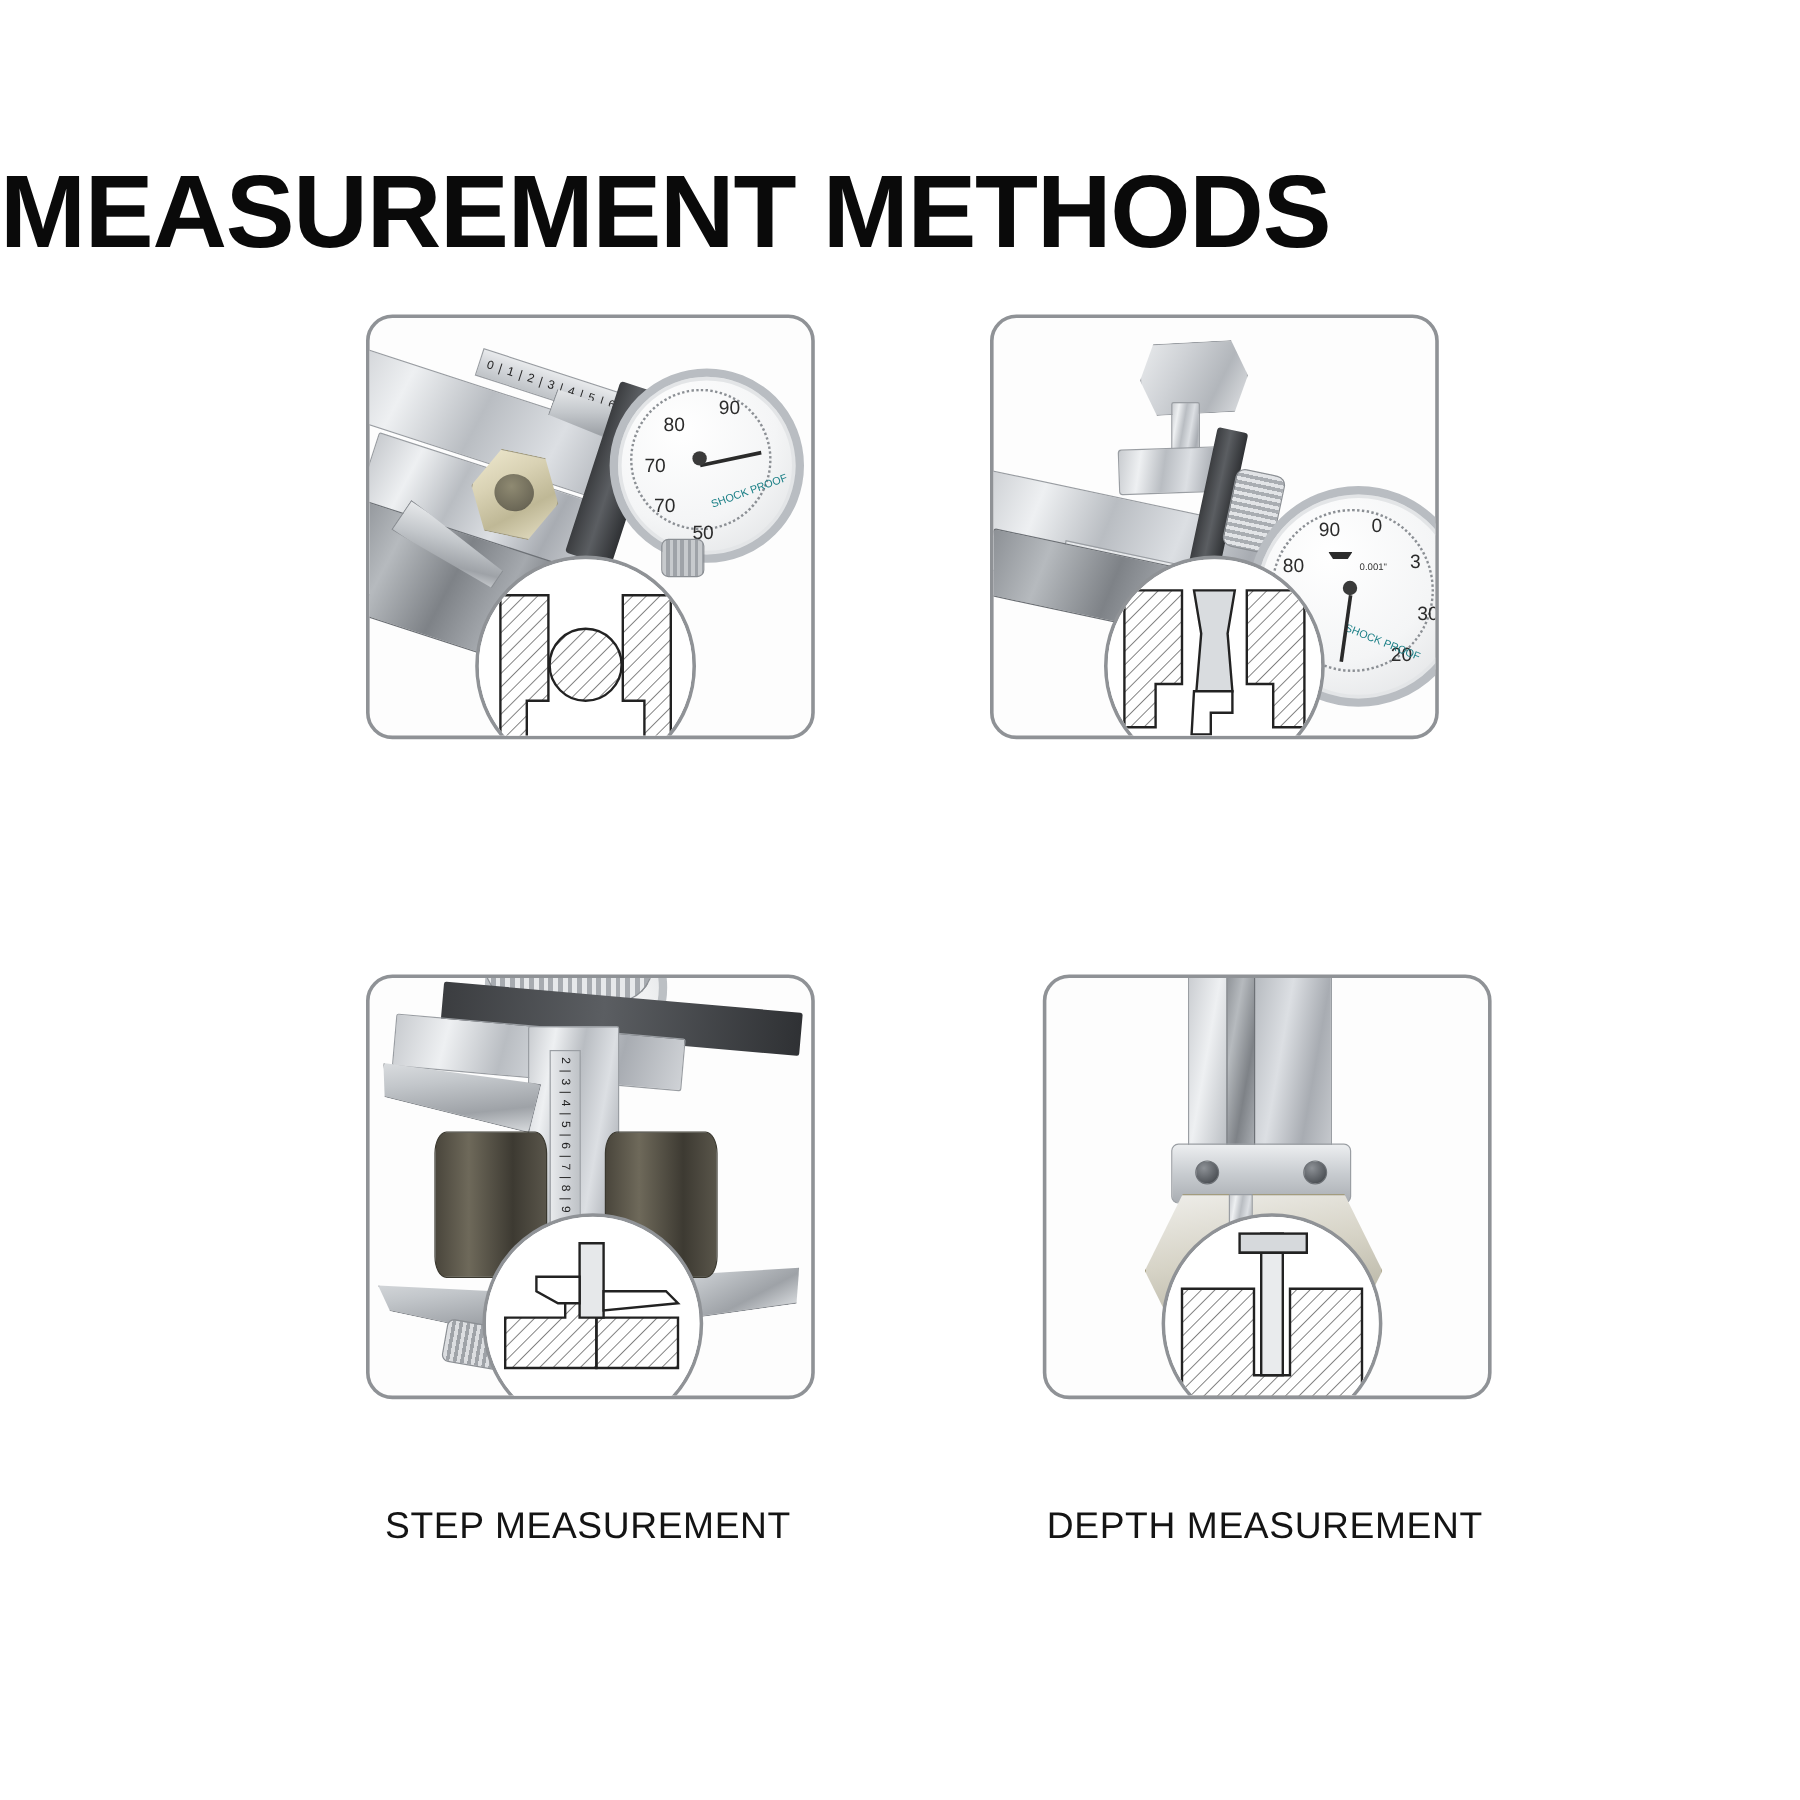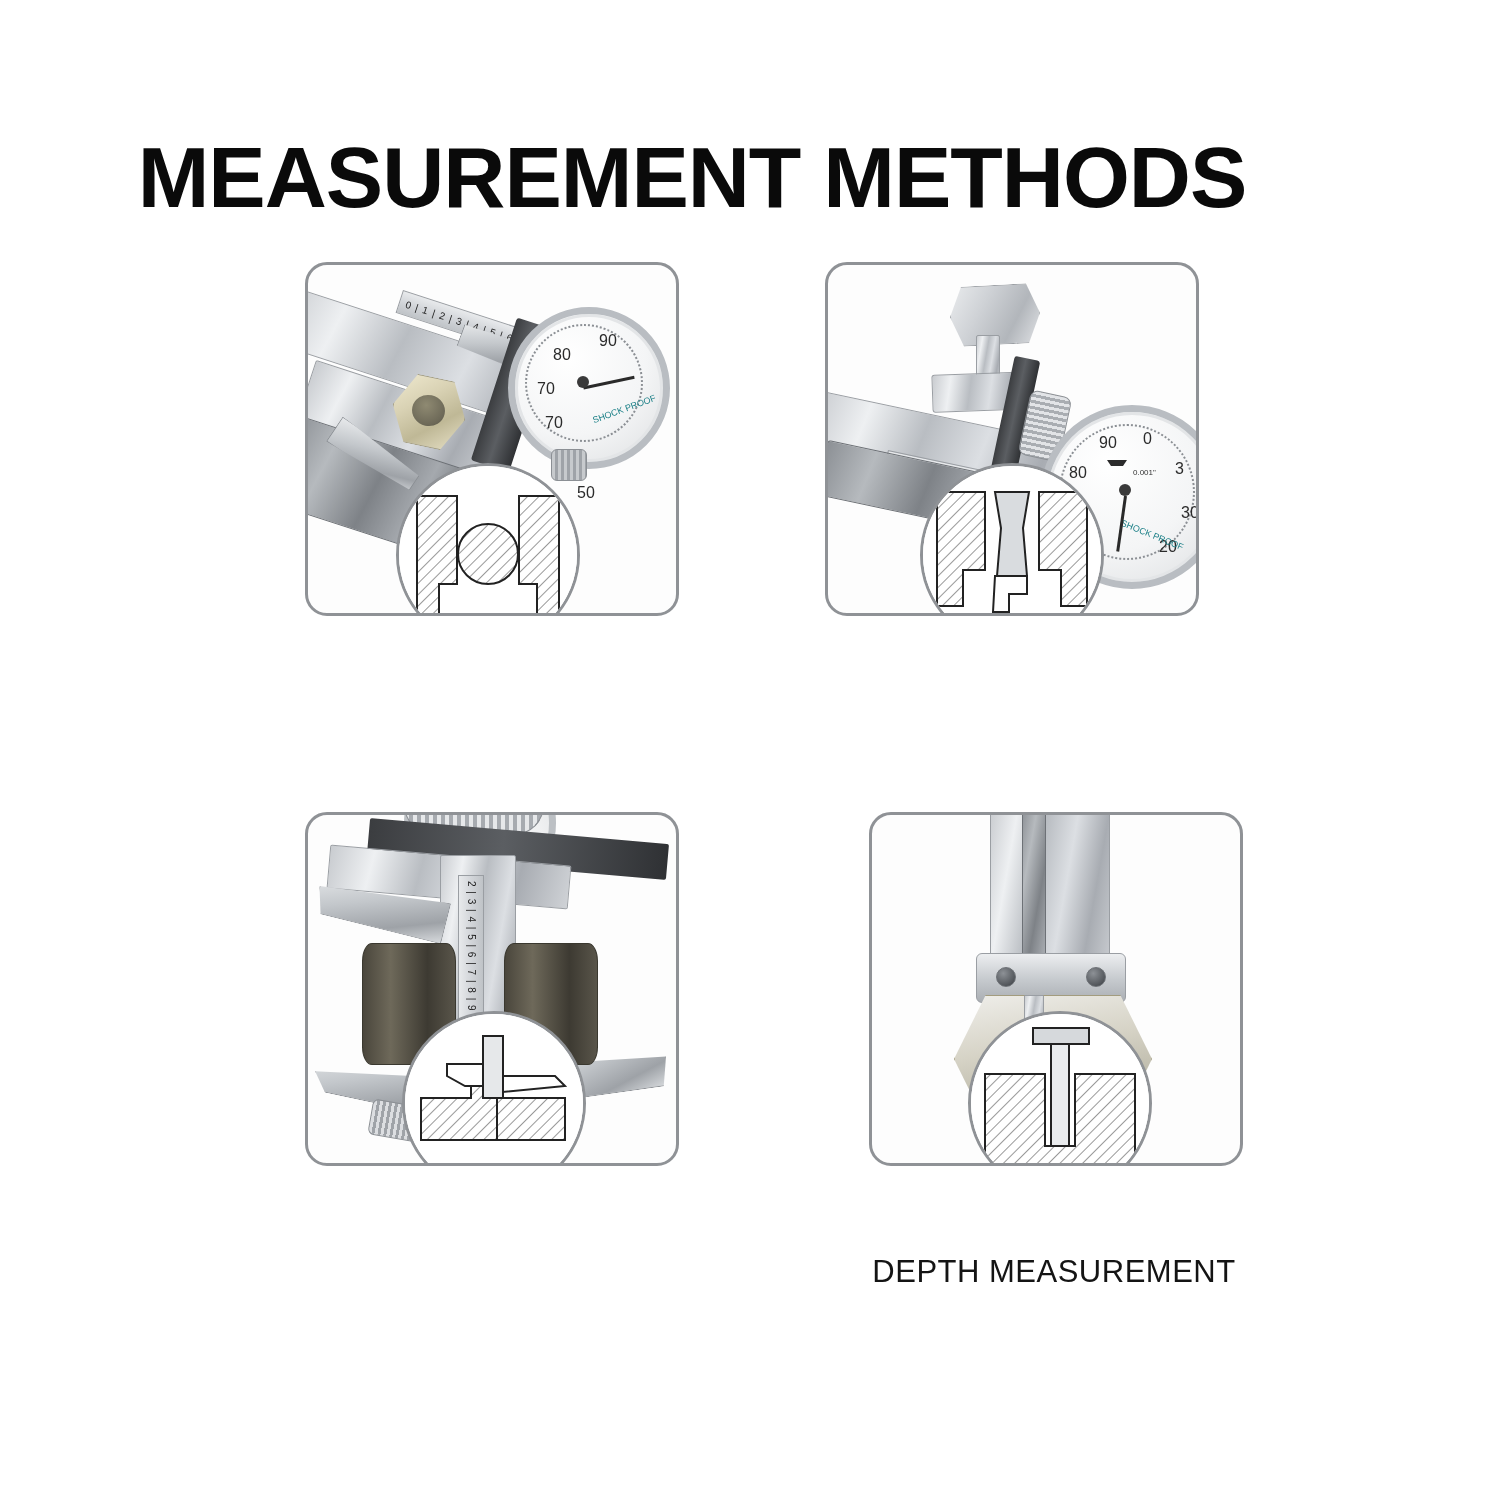--- a/index.html
+++ b/index.html
@@ -21,21 +21,20 @@
     height: 1500px;
     position: relative;
     background: #ffffff;
   }
 
   .page-title {
     position: absolute;
     top: 128px;
     left: 0;
     width: 1384px;
-    text-align: center;
     font-size: 86px;
     font-weight: bold;
     letter-spacing: -1px;
     color: #0a0a0a;
     font-family: "Liberation Sans", sans-serif;
     white-space: nowrap;
   }
 
   .grid {
     position: absolute;
@@ -218,21 +217,21 @@
         <div style="position:absolute; left:104px; top:130px; width:33px; height:31px; border-radius:50%;
                     background: radial-gradient(circle at 40% 35%, #8f8a72 0%, #6c6857 70%, #514e41 100%);
                     transform: rotate(12deg);"></div>
 
         <div class="dial" style="left:200px; top:42px; width:148px; height:148px;">
           <div class="tickring" style="left:10px; top:10px; width:114px; height:114px;"></div>
           <div class="dial-num" style="left:84px; top:18px;">90</div>
           <div class="dial-num" style="left:38px; top:32px;">80</div>
           <div class="dial-num" style="left:22px; top:66px;">70</div>
           <div class="dial-num" style="left:30px; top:100px;">70</div>
-          <div class="dial-num" style="left:62px; top:122px;margin-top:48px;">50</div>
+          <div class="dial-num" style="left:62px; top:122px;">50</div>
           <div class="dial-brand" style="left:76px; top:90px; transform:rotate(-20deg);">SHOCK PROOF</div>
           <div class="needle" style="left:67px; top:22px; width:3px; height:52px; transform: rotate(78deg);"></div>
           <div style="position:absolute; left:62px; top:62px; width:12px; height:12px; border-radius:50%; background:#3a3a3a;"></div>
         </div>
         <div style="position:absolute; left:243px; top:184px; width:34px; height:30px; border-radius:6px;
                     background: repeating-linear-gradient(90deg, #c7cacd 0 3px, #9fa3a8 3px 6px); border:1px solid #8b8f94;"></div>
 
         <div class="inset" style="left:88px; top:198px; width:178px; height:178px;">
           <svg class="inset-svg" width="178" height="178" viewBox="0 0 178 178">
             <defs>
@@ -354,20 +353,21 @@
 
             <path d="M16 126 L16 84 L66 84 L66 58 L92 58 L92 126 Z" fill="url(#hatchC)" stroke="#222" stroke-width="2"></path>
             <path d="M92 126 L92 84 L160 84 L160 126 Z" fill="url(#hatchC)" stroke="#222" stroke-width="2"></path>
 
             <path d="M78 22 L98 22 L98 84 L78 84 Z" fill="#e6e8ea" stroke="#222" stroke-width="2"></path>
             <path d="M42 50 L78 50 L78 72 L60 72 L42 62 Z" fill="#ffffff" stroke="#222" stroke-width="2"></path>
             <path d="M98 62 L150 62 L160 72 L98 78 Z" fill="#ffffff" stroke="#222" stroke-width="2"></path>
           </svg>
         </div>
       </div>
+      <div class="caption">STEP MEASUREMENT</div>
     </div>
 
     <div class="cell c-br">
       <div class="photo-box">
 
         <div class="metal" style="left:118px; top:-10px; width:118px; height:200px; border-radius:3px;"></div>
         <div class="metal-dark" style="left:150px; top:-10px; width:22px; height:210px;"></div>
 
         <div class="metal" style="left:104px; top:138px; width:148px; height:48px; border-radius:6px;
                     background: linear-gradient(180deg,#eceef0 0%, #c8ccd0 50%, #aaaeb3 100%);"></div>

